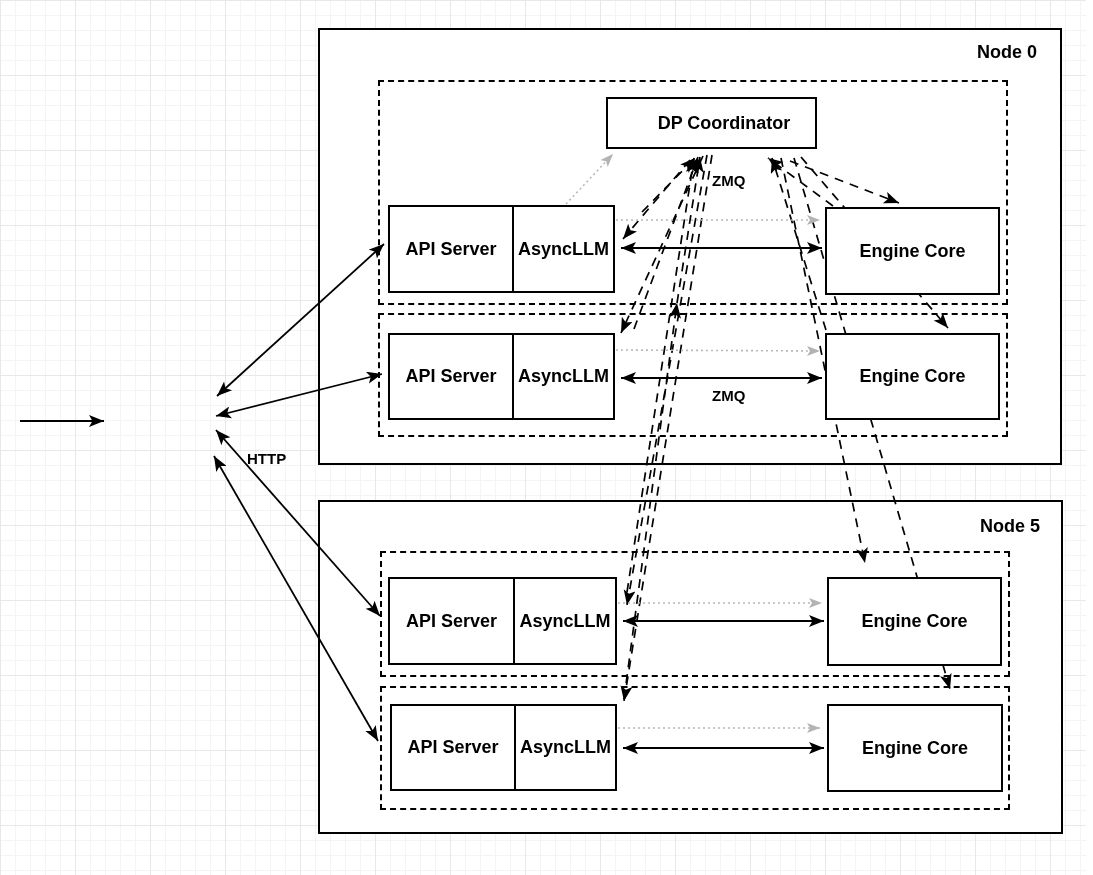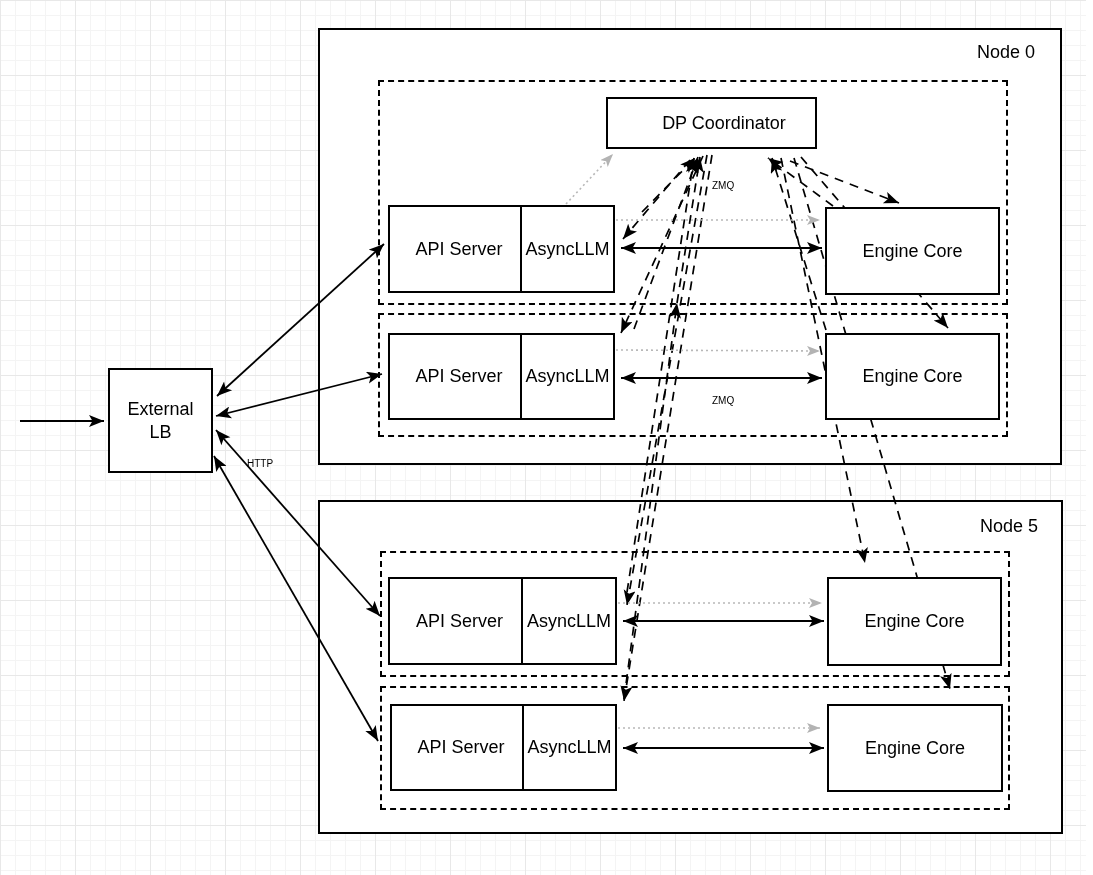--- a/index.html
+++ b/index.html
@@ -10,45 +10,46 @@
   }
   #canvas{
     position:relative;width:1086px;height:875px;overflow:hidden;
     background-color:#ffffff;
     background-image:
       linear-gradient(#e8e8e8 1px, transparent 1px),
       linear-gradient(90deg, #e8e8e8 1px, transparent 1px),
       linear-gradient(#f4f4f4 1px, transparent 1px),
       linear-gradient(90deg, #f4f4f4 1px, transparent 1px);
     background-size:75px 75px,75px 75px,15px 15px,15px 15px;
+    font-weight:bold;
   }
   .abs{position:absolute;box-sizing:border-box;}
   .node-container{
     background:#ffffff;border:2px solid #000000;
   }
   .group-dashed{
     border:2px dashed #000000;background:transparent;
   }
   .box{
     background:#ffffff;border:2px solid #000000;
     display:flex;align-items:center;justify-content:center;
     font-size:18px;color:#000;text-align:center;line-height:23px;
     z-index:5;
   }
   .pairbox{display:flex;padding:0;z-index:5;}
   .pairbox .cell{
     flex:none;display:flex;align-items:center;justify-content:center;
     font-size:18px;color:#000;text-align:center;
   }
-  .pairbox .cell.first{border-right:2px solid #000;margin-left:8px;}
+  .pairbox .cell.first{border-right:2px solid #000;}
   .node-label{
     position:absolute;font-size:18px;color:#000;white-space:nowrap;z-index:6;
   }
   .edge-label{
-    position:absolute;font-size:10px;color:#000;white-space:nowrap;z-index:6;margin-top:8px;
+    position:absolute;font-size:15px;color:#000;white-space:nowrap;z-index:6;
   }
   #edges{position:absolute;left:0;top:0;z-index:4;pointer-events:none;}
   .z-containers{z-index:1;}
   .z-groups{z-index:2;}
 </style>
 </head>
 <body>
 
 <div id="canvas">
 
@@ -112,24 +113,20 @@
       <path d="M616,350 L820,351" marker-end="url(#gEnd)"></path>
       <path d="M618,603 L822,603" marker-end="url(#gEnd)"></path>
       <path d="M618,728 L820,728" marker-end="url(#gEnd)"></path>
     </g>
   </svg>
 
   <div class="abs box" style="left:606px;top:97px;width:211px;height:52px;padding-left:25px;">
     <span>DP Coordinator</span>
   </div>
 
-  <div class="abs box" style="left:108px;top:368px;width:105px;height:105px;flex-direction:column;">
-    <span>External</span>
-    <span>LB</span>
-  </div>
 
   <div class="abs box pairbox" style="left:388px;top:205px;width:227px;height:88px;">
     <div class="cell first" style="width:122px;height:100%;">
       <span>API Server</span>
     </div>
     <div class="cell" style="flex:1;height:100%;">
       <span>AsyncLLM</span>
     </div>
   </div>
   <div class="abs box" style="left:825px;top:207px;width:175px;height:88px;">

